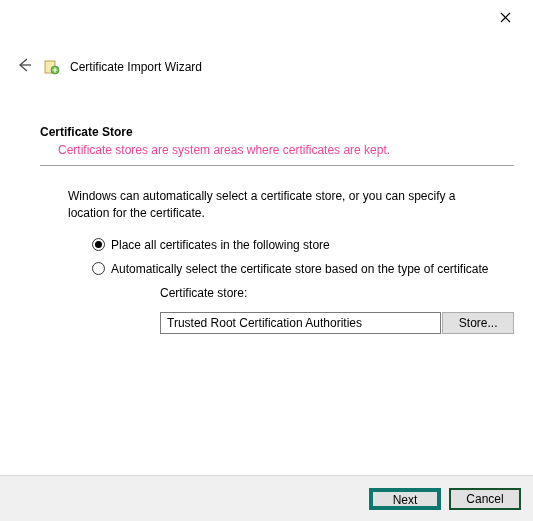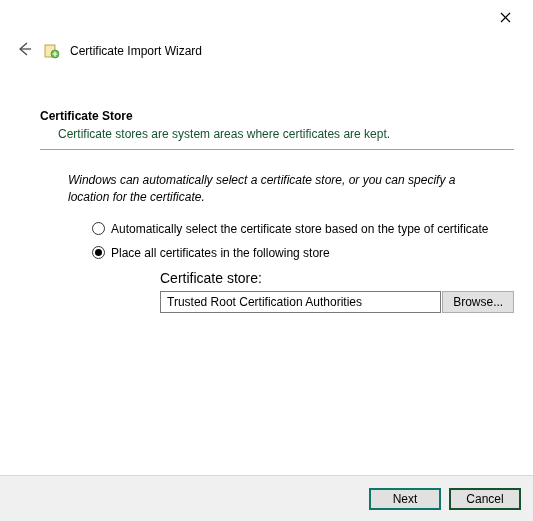--- a/index.html
+++ b/index.html
@@ -29,21 +29,21 @@
       align-items: center;
       justify-content: center;
       cursor: pointer;
       font-size: 14px;
     }
     .header-row {
       display: flex;
       align-items: center;
       padding: 4px 14px 8px 14px;
       gap: 10px;
-      margin-top: 2px;
+      margin-top: 18px;
     }
     .back-arrow {
       font-size: 18px;
       color: #333;
       line-height: 1;
       cursor: pointer;
       width: 20px;
       text-align: center;
     }
     .wiz-icon {
@@ -57,35 +57,34 @@
     .content {
       padding: 40px 19px 0 40px;
     }
     .section-title {
       font-weight: bold;
       font-size: 12px;
       margin-bottom: 4px;
     }
     .section-sub {
       font-size: 12px;
-      color: #14532d;
+      color: #ec4899;
       margin: 0 0 8px 18px;
     }
     .hr {
       border: none;
       border-top: 1px solid #a0a0a0;
       margin: 0 0 22px 0;
     }
     .body-para {
       font-size: 12px;
       color: #000;
       margin: 7px 0 16px 28px;
       line-height: 1.4;
       max-width: 420px;
-      font-style: italic;
     }
     .radio-group {
       margin-left: 52px;
     }
     .radio-row {
       display: flex;
       align-items: center;
       gap: 6px;
       margin-bottom: 10px;
       cursor: pointer;
@@ -108,22 +107,22 @@
       border-radius: 50%;
     }
     .radio-label {
       font-size: 12px;
     }
     .store-block {
       margin-left: 68px;
       margin-top: 6px;
     }
     .store-label {
-      font-size: 14px;
-      margin-bottom: 5px;
+      font-size: 12px;
+      margin-bottom: 12px;
     }
     .store-row {
       display: flex;
       align-items: flex-start;
       gap: 1px;
     }
     .store-input {
       width: 292px;
       height: 22px;
       border: 1px solid #7a7a7a;
@@ -157,21 +156,21 @@
     .footer-btn {
       width: 72px;
       height: 22px;
       border: 2px solid #14532d;
       background: #e1e1e1;
       font-size: 12px;
       font-family: inherit;
       cursor: pointer;
     }
     .footer-btn.primary {
-      border: 2px solid #0f766e;
+      border: 4px solid #0f766e;
     }
   </style>
 </head>
 <body>
 
 <div class="titlebar">
   <div class="close-btn">
     <svg width="11" height="11" viewBox="0 0 11 11">
       <line x1="1" y1="1" x2="10" y2="10" stroke="#000" stroke-width="1.2"></line>
       <line x1="10" y1="1" x2="1" y2="10" stroke="#000" stroke-width="1.2"></line>
@@ -196,33 +195,33 @@
 
 <div class="content">
   <div class="section-title">Certificate Store</div>
   <div class="section-sub">Certificate stores are system areas where certificates are kept.</div>
   <hr class="hr">
 
   <p class="body-para">Windows can automatically select a certificate store, or you can specify a location for the certificate.</p>
 
   <div class="radio-group">
     <div class="radio-row">
+      <span class="radio-circle selected"></span>
+      <span class="radio-label">Place all certificates in the following store</span>
+    </div>
+    <div class="radio-row">
       <span class="radio-circle"></span>
       <span class="radio-label">Automatically select the certificate store based on the type of certificate</span>
-    </div>
-    <div class="radio-row">
-      <span class="radio-circle selected"></span>
-      <span class="radio-label">Place all certificates in the following store</span>
     </div>
 
     <div class="store-block">
       <div class="store-label">Certificate store:</div>
       <div class="store-row">
         <input class="store-input" type="text" readonly="" value="Trusted Root Certification Authorities" style="">
-        <button class="browse-btn">Browse...</button>
+        <button class="browse-btn">Store...</button>
       </div>
     </div>
   </div>
 </div>
 
 <div class="footer">
   <button class="footer-btn primary">Next</button>
   <button class="footer-btn">Cancel</button>
 </div>
 

